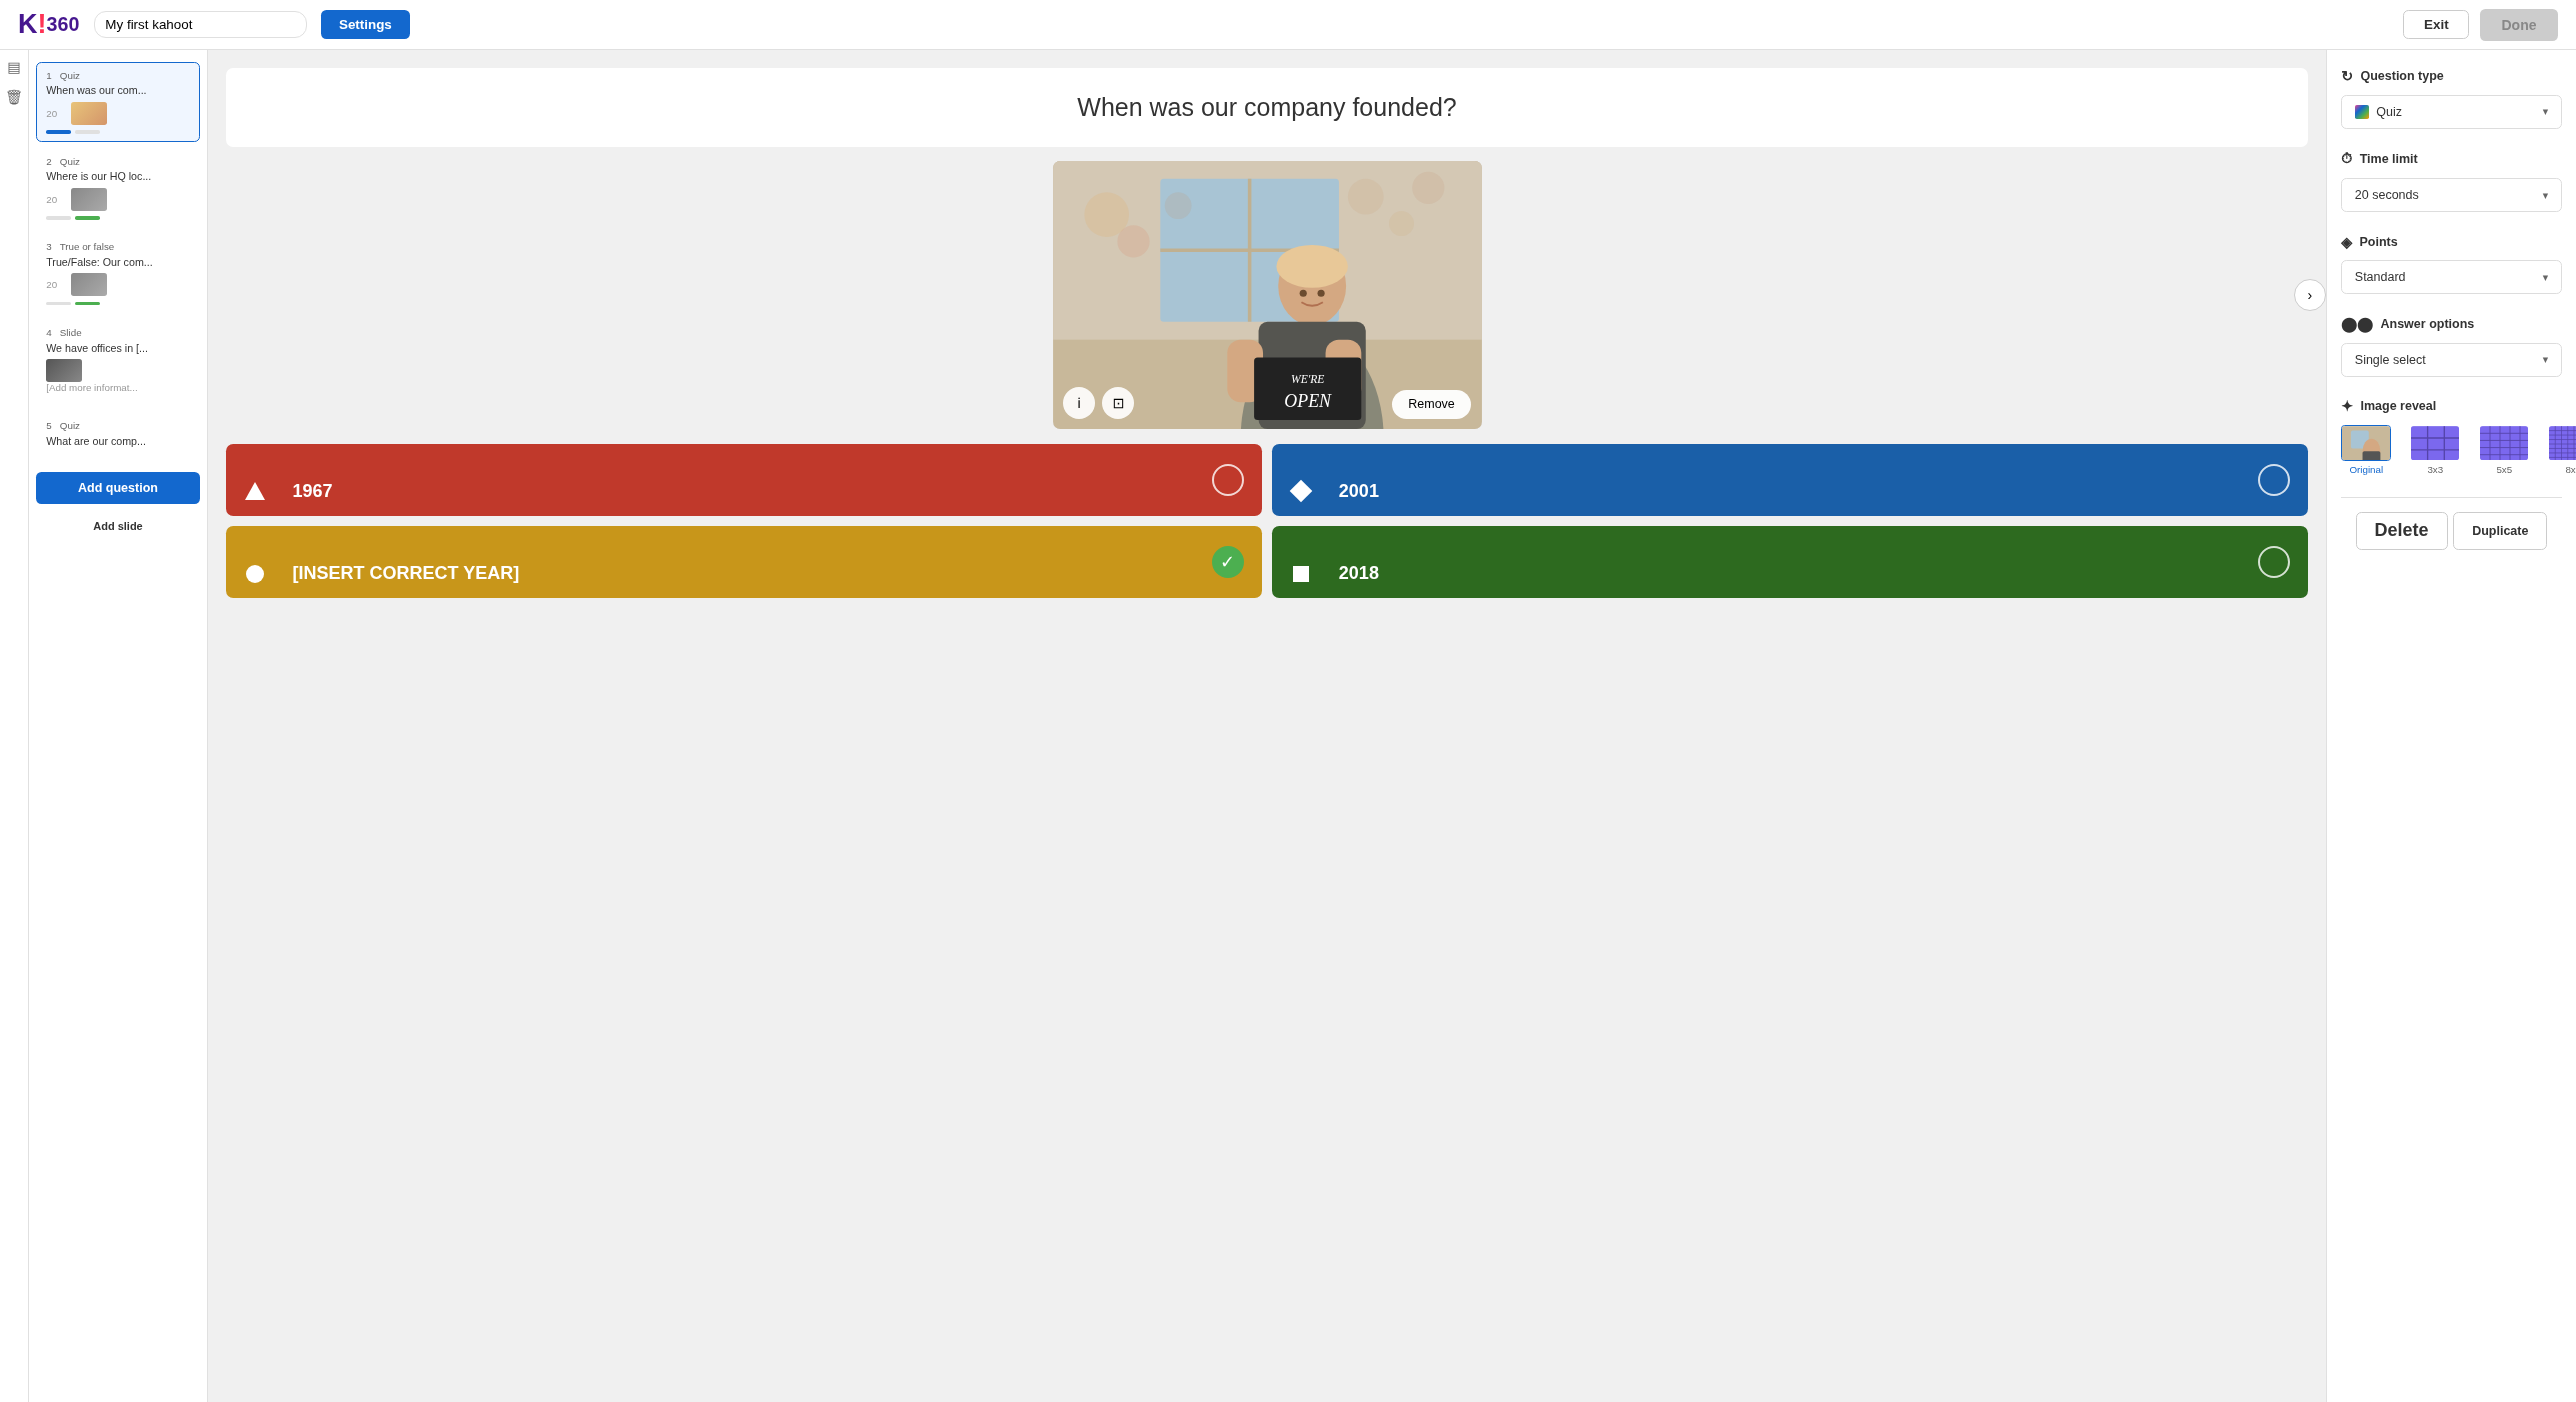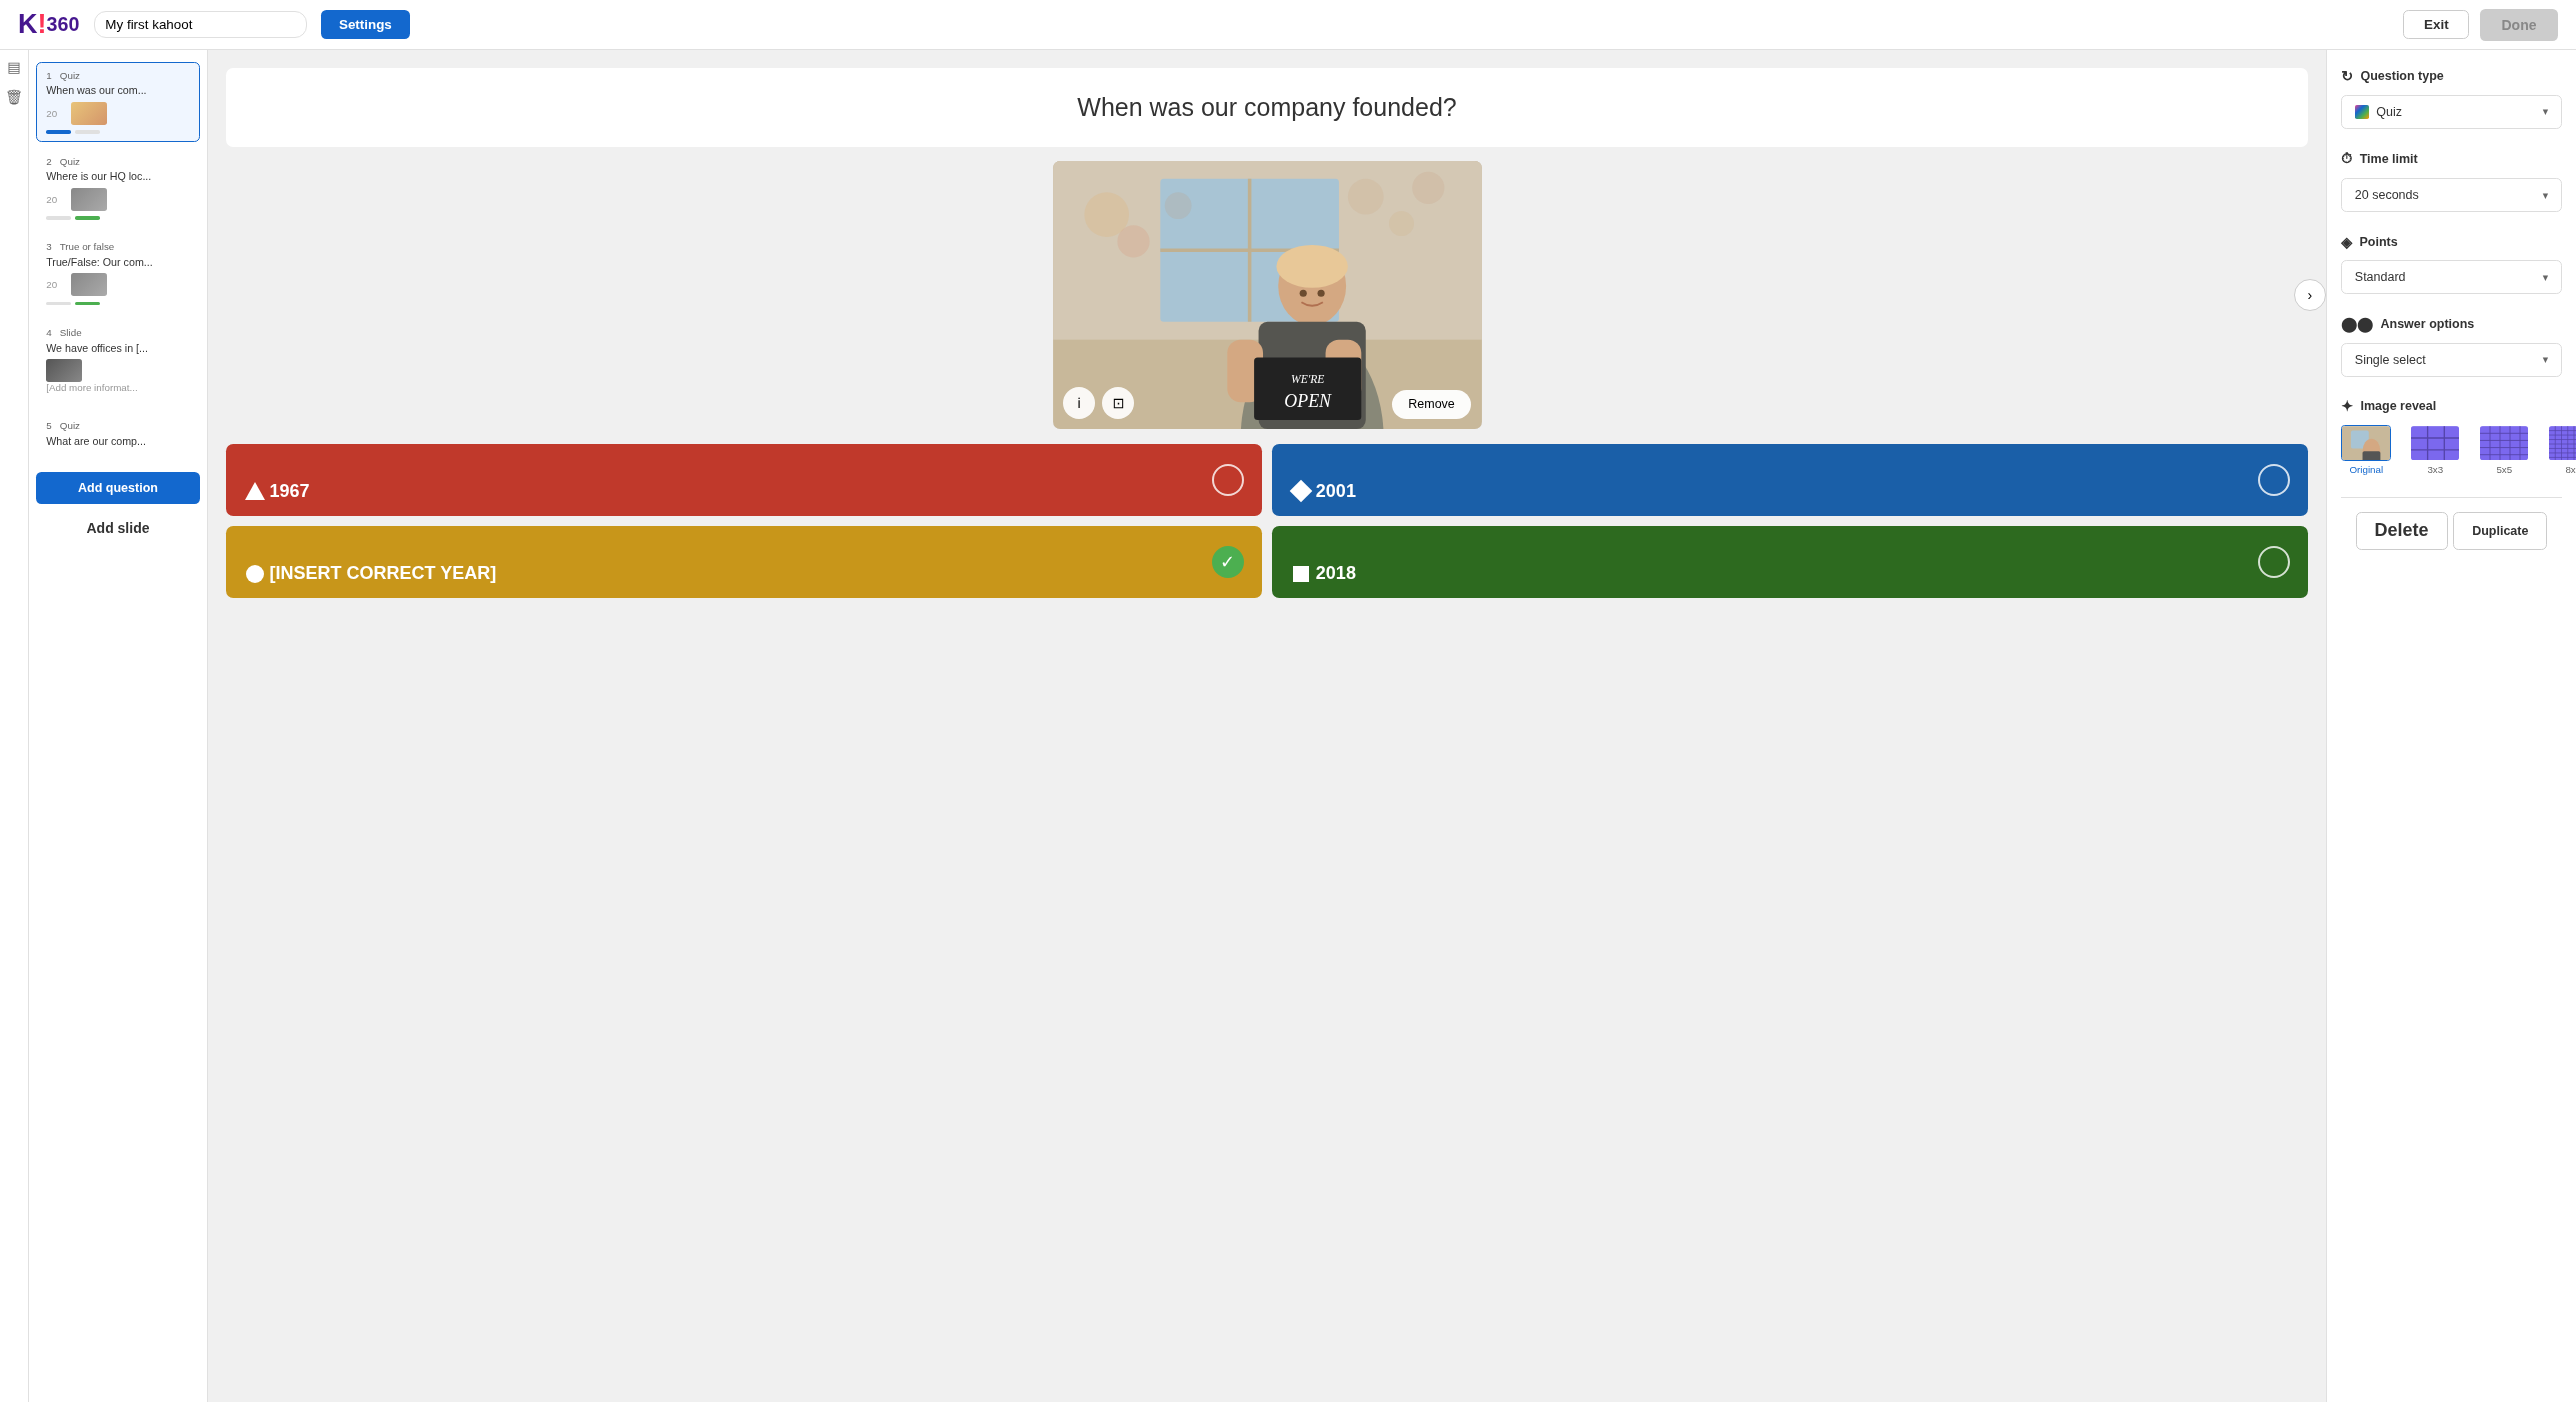--- a/index.html
+++ b/index.html
@@ -69,21 +69,21 @@
     .dot.green { background: #4caf50; }
     .dot.active-blue { background: #1368ce; }
 
     .add-question-btn {
       margin: 9px 7.2px; padding: 9px; background: #1368ce; color: #fff;
       border: none; border-radius: 5.4px; font-size: 12.5px; font-weight: 600;
       cursor: pointer; text-align: center;
     }
     .add-slide-btn {
       margin: 0 7.2px 9px; padding: 7.2px; background: transparent; color: #333;
-      border: none; font-size: 14px; font-weight: 600; cursor: pointer; text-align: center;
+      border: none; font-size: 11px; font-weight: 600; cursor: pointer; text-align: center;
     }
 
     
     .center-content {
       flex: 1; display: flex; flex-direction: column; padding: 18px; overflow-y: auto;
       background: #f0f0f0;
     }
     .question-title-box {
       background: #fff; border-radius: 7.2px; padding: 25px 18px;
       text-align: center; font-size: 25px; font-weight: 400; color: #333;
@@ -122,21 +122,21 @@
     }
     .answer-card {
       border-radius: 7.2px; padding: 0 18px; height: 72px;
       display: flex; align-items: center; justify-content: space-between;
       cursor: pointer;
     }
     .answer-card.red { background: #c0392b; }
     .answer-card.blue { background: #1a5fa8; }
     .answer-card.yellow { background: #c8961a; }
     .answer-card.green { background: #2d6a1f; }
-    .answer-left { display: flex; align-items: center; gap: 4px; margin-top: 23px; }
+    .answer-left { display: flex; align-items: center; gap: 27px; margin-top: 23px; }
     .answer-icon {
       width: 21.5px; height: 21.5px; display: flex; align-items: center; justify-content: center;
     }
     .answer-text { font-size: 18px; font-weight: 600; color: #fff; }
     .answer-circle {
       width: 32px; height: 32px; border: 2.7px solid rgba(255,255,255,0.8);
       border-radius: 50%; display: flex; align-items: center; justify-content: center;
     }
     .answer-circle.correct { background: #4caf50; border-color: #4caf50; }
 

